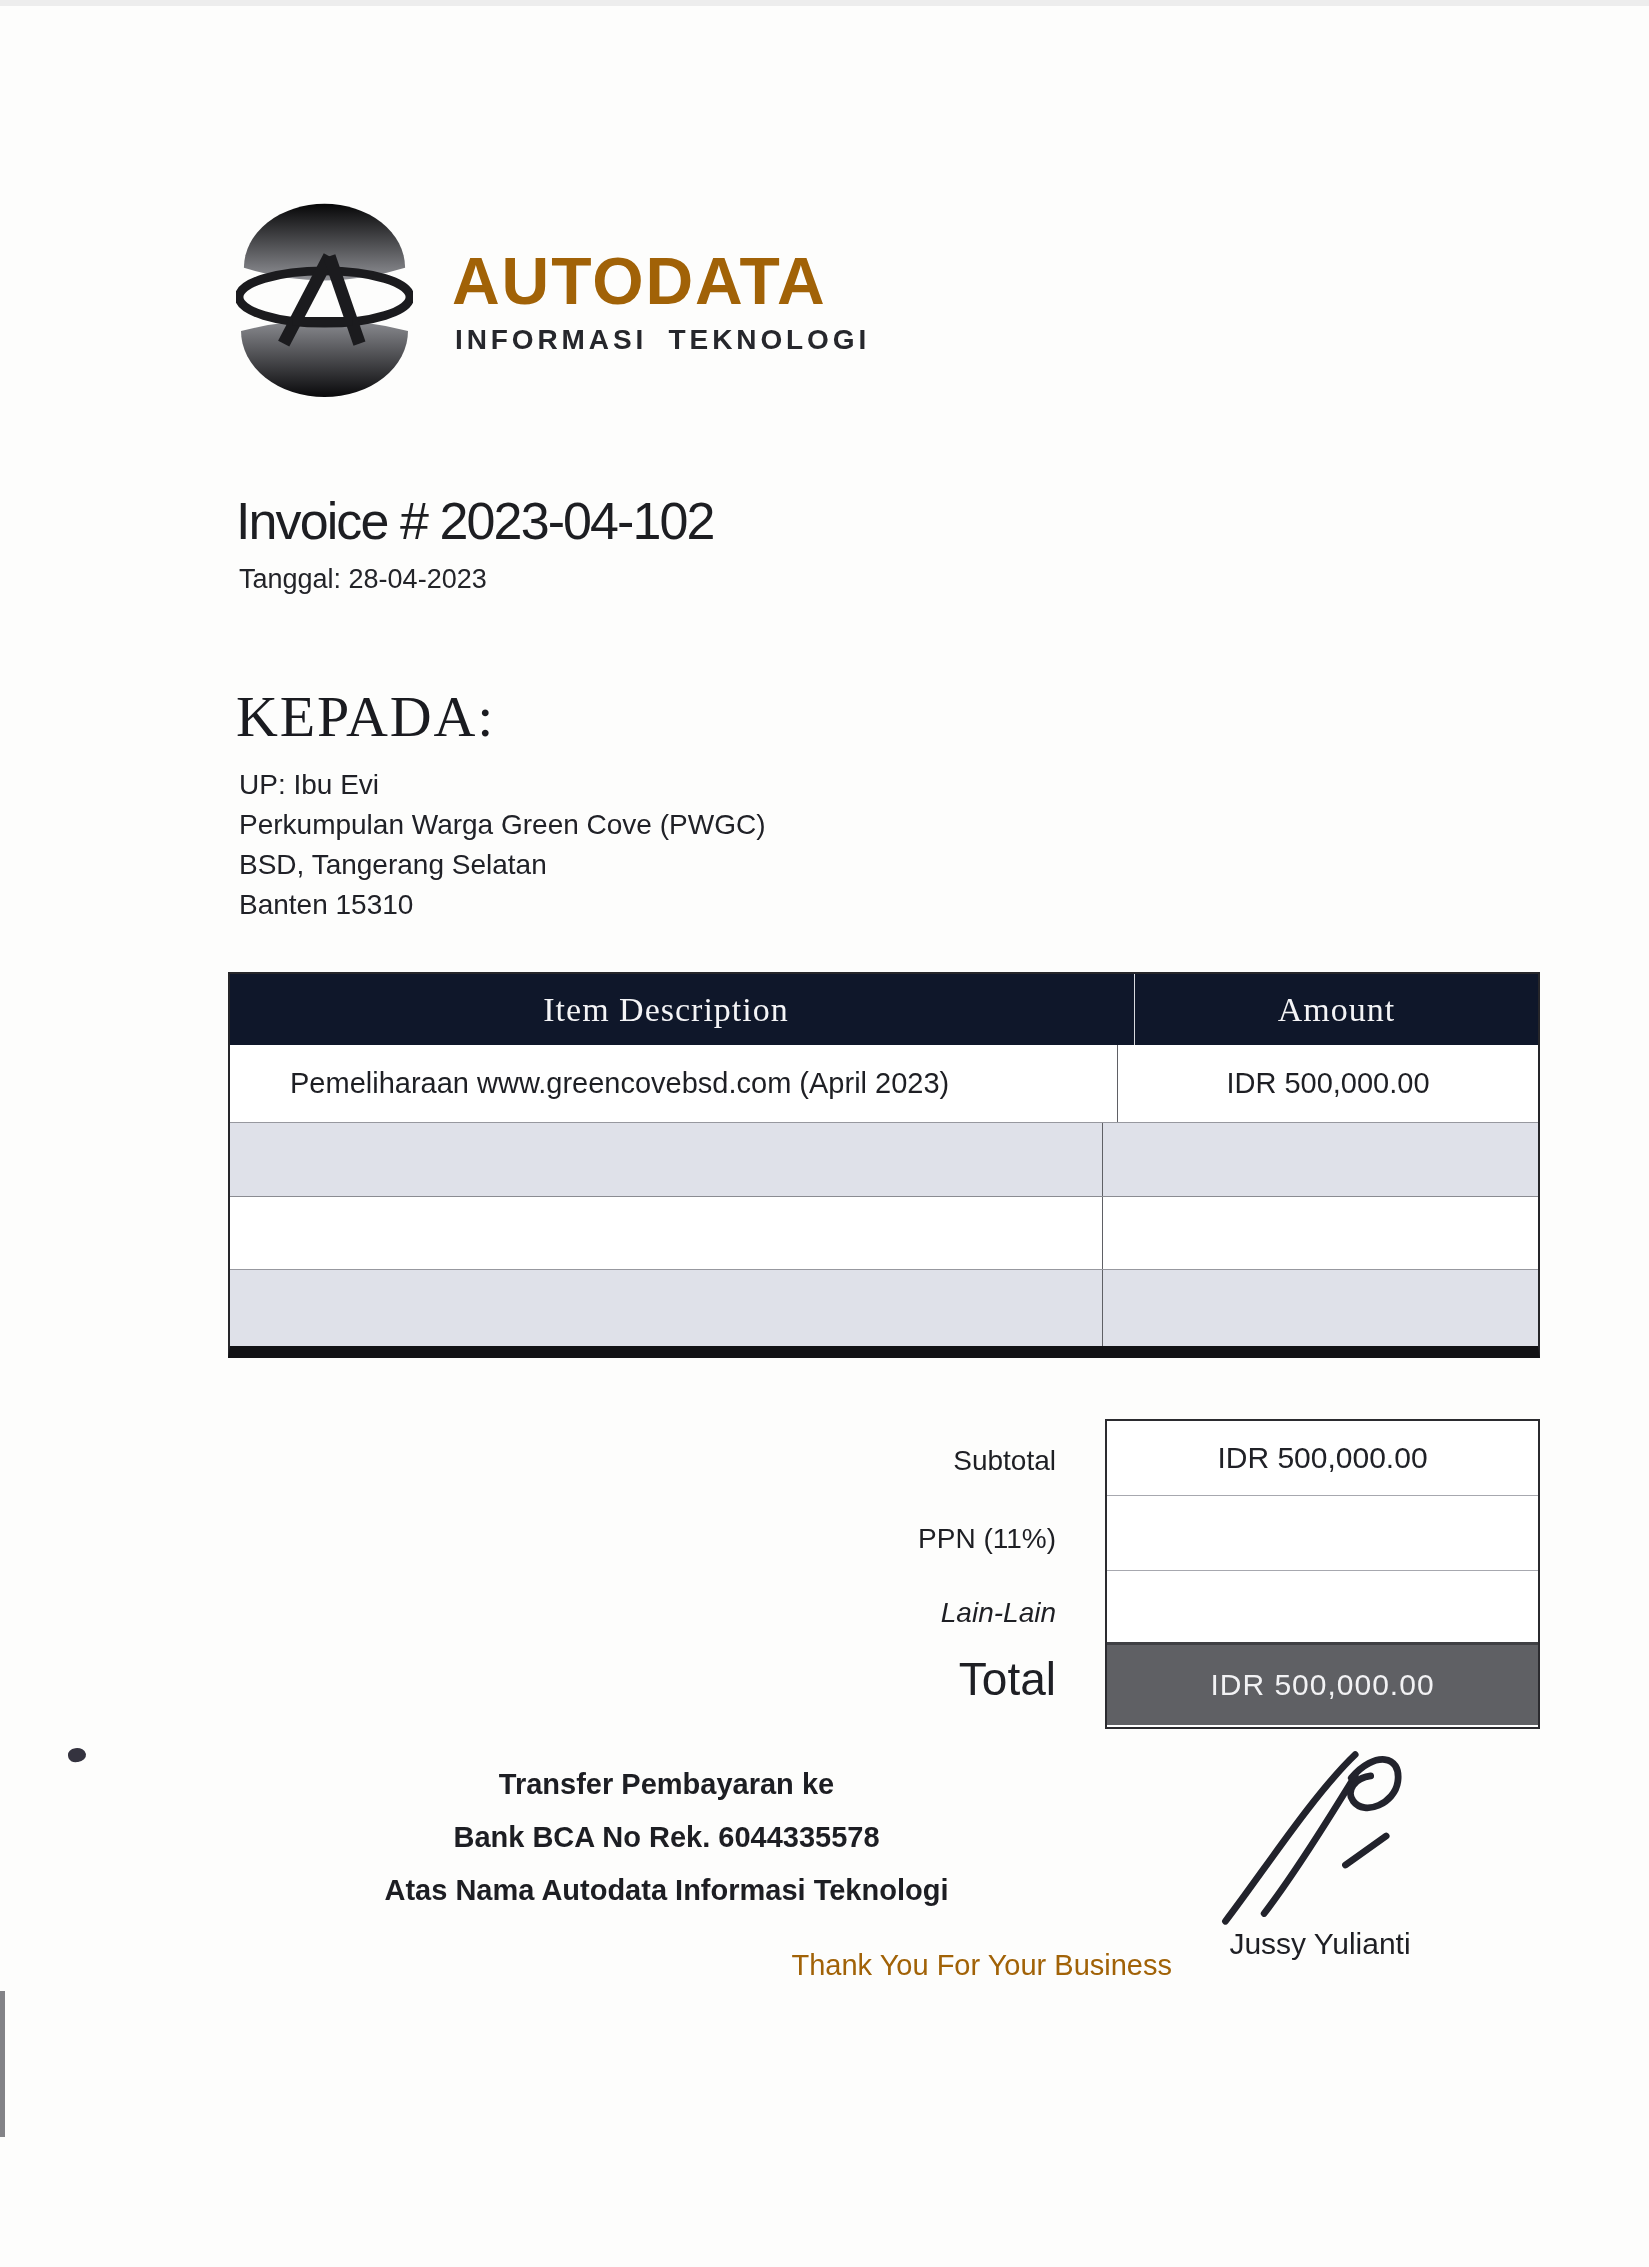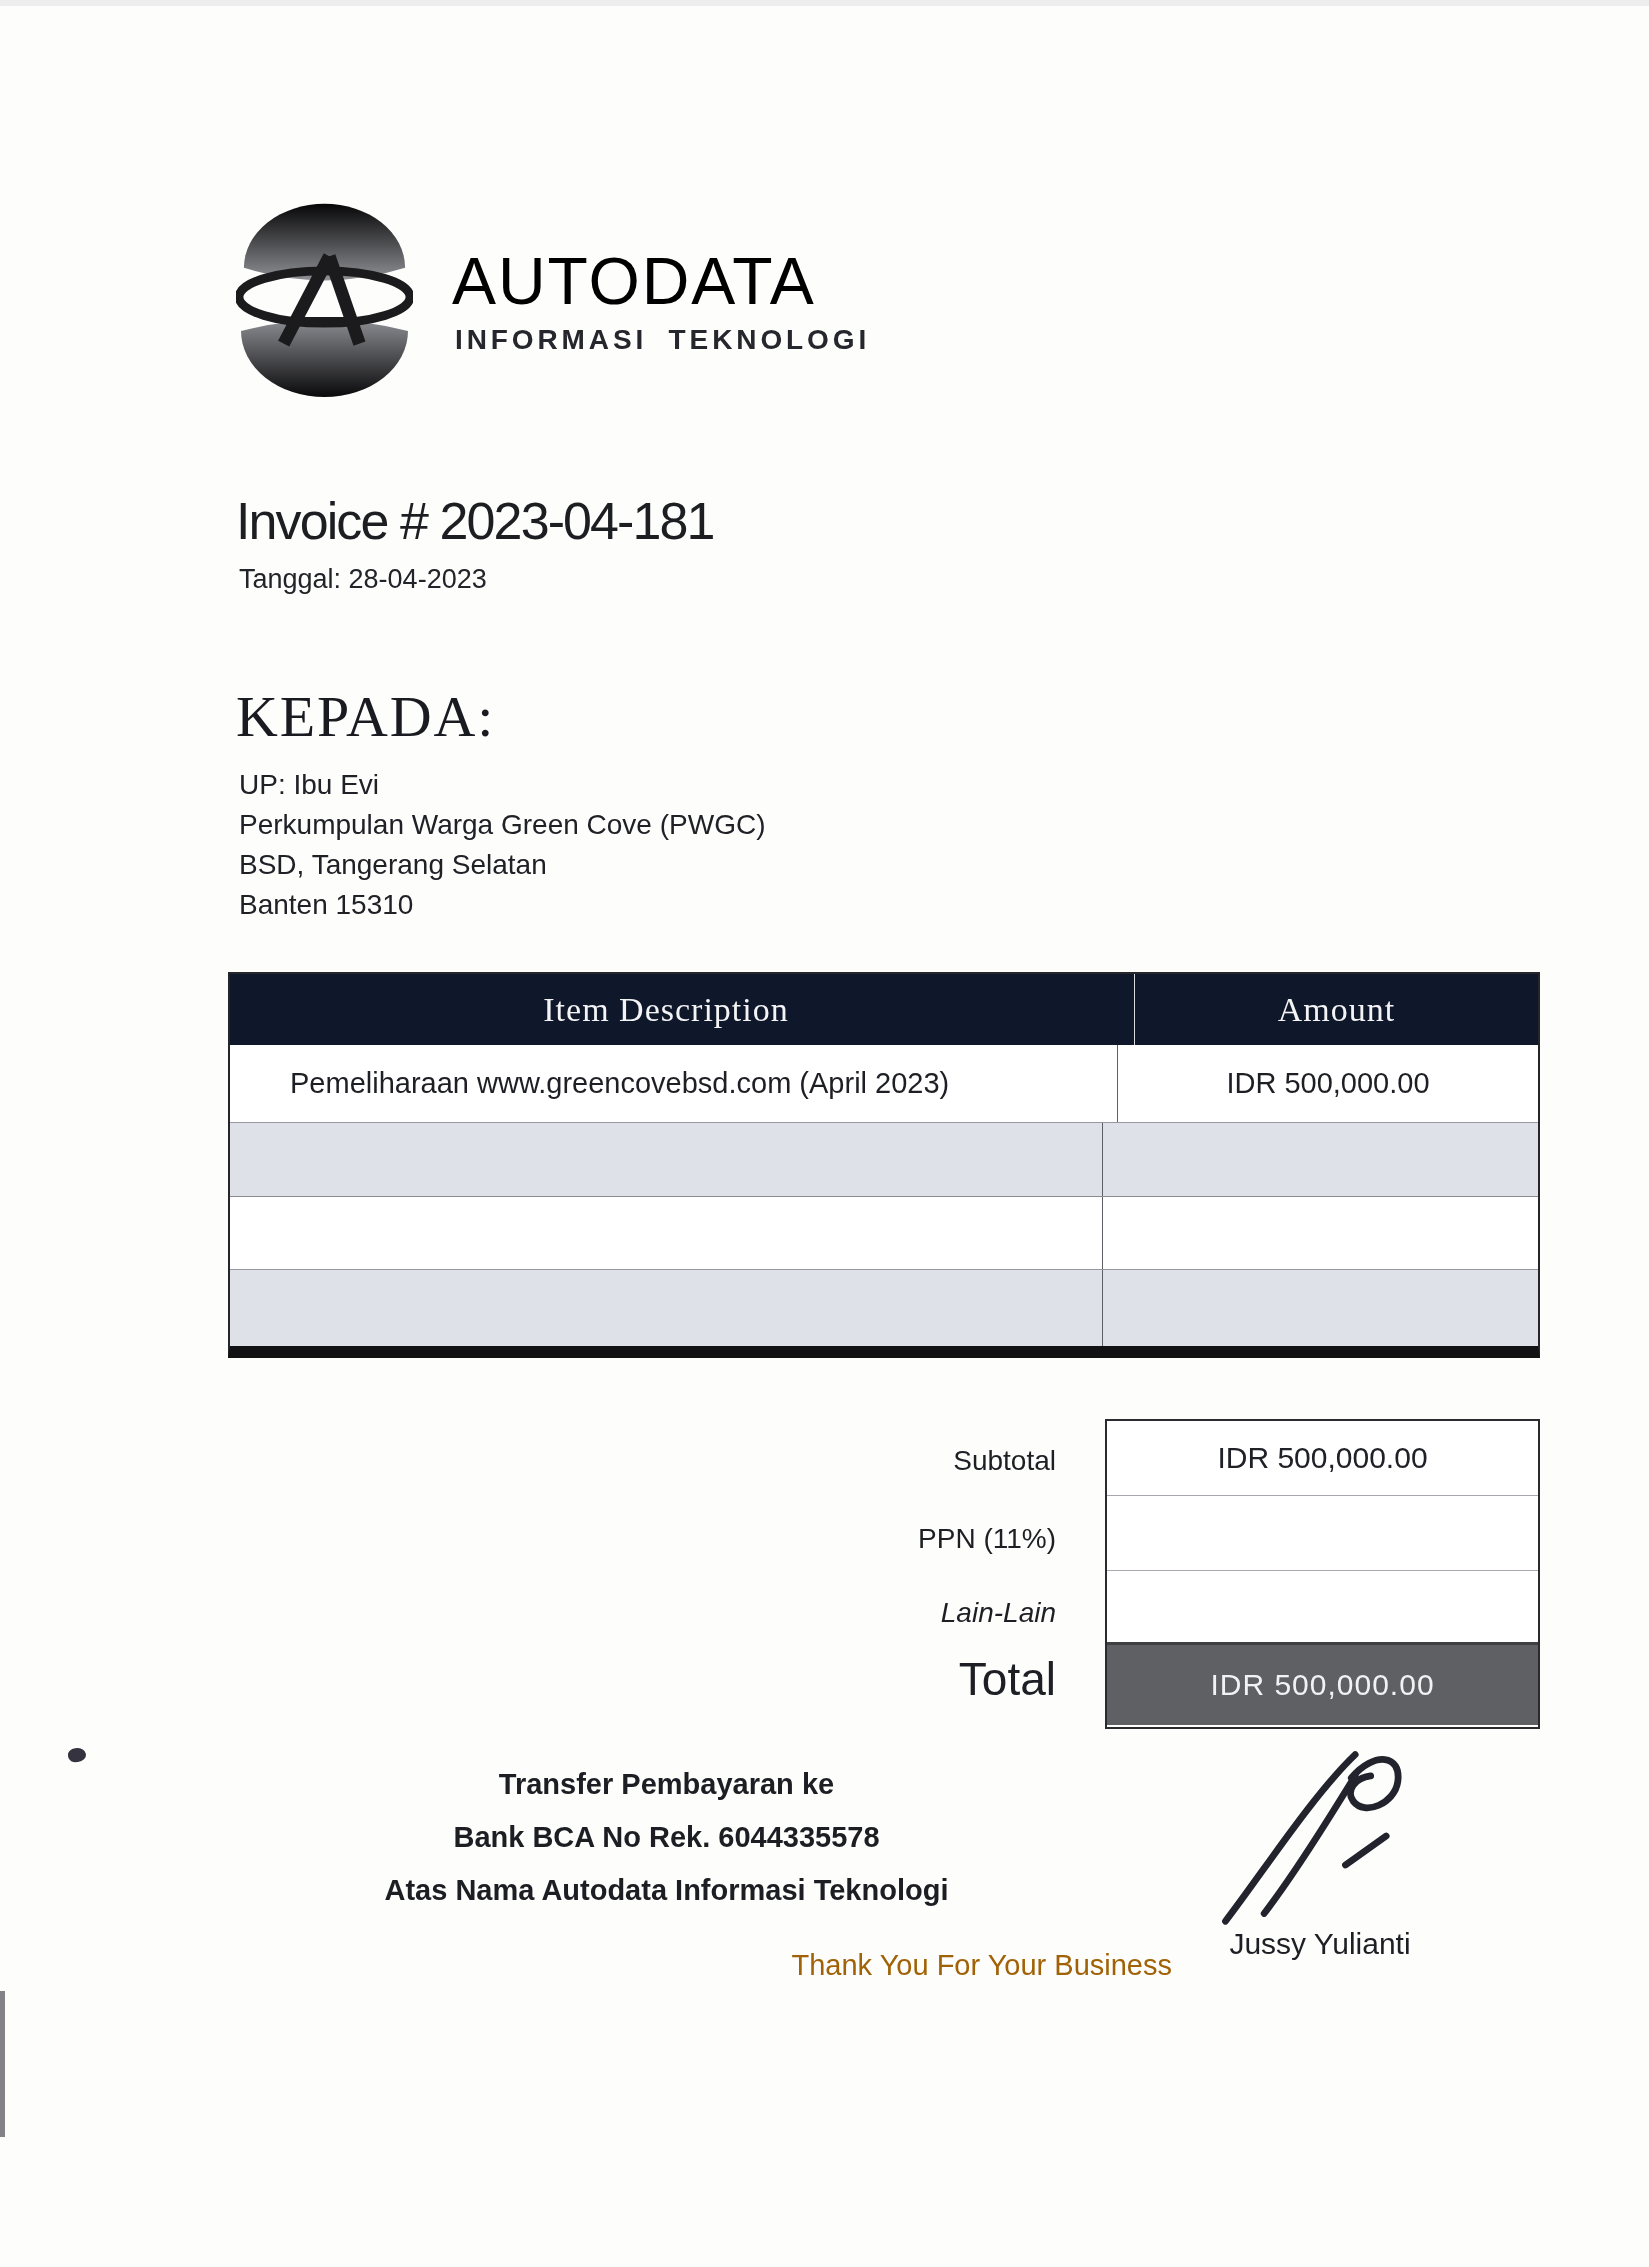--- a/index.html
+++ b/index.html
@@ -13,21 +13,21 @@
     overflow:hidden;
   }
   .abs{position:absolute;}
   
   .scan-top{left:0;top:0;width:1650px;height:5.8px;background:#ededed;}
   .scan-left{left:0;top:1991px;width:4.9px;height:146px;background:#5a5a60;opacity:.75;}
   .ink-blot{left:68px;top:1748px;width:18.4px;height:13.6px;background:#34333f;border-radius:45% 55% 50% 45%;transform:rotate(-8deg);}
 
   
   .logo{left:236px;top:196px;width:177px;height:202px;}
-  .brand-name{left:452px;top:243px;font-size:66px;font-weight:normal;letter-spacing:1.9px;color:#000000;white-space:nowrap;}
+  .brand-name{left:452px;top:243px;font-size:66px;font-weight:bold;letter-spacing:1.9px;color:#a16207;white-space:nowrap;}
   .brand-tagline{left:455px;top:324px;font-size:28px;font-weight:bold;letter-spacing:3.9px;word-spacing:9.7px;color:#26272c;white-space:nowrap;}
 
   
   .inv-title{left:236px;top:491px;font-size:52px;letter-spacing:-1.9px;color:#1d1e22;white-space:nowrap;}
   .inv-date{left:239px;top:564px;font-size:27px;color:#232429;white-space:nowrap;}
 
   
   .kepada{left:236px;top:683px;font-family:"Liberation Serif",serif;font-size:58px;letter-spacing:1.9px;color:#1a1b20;white-space:nowrap;}
   .addr{left:239px;top:765px;font-size:28px;line-height:40px;color:#202127;}
   .addr div{white-space:nowrap;}
@@ -92,21 +92,21 @@
     <path d="M 8 74 A 83 66 0 0 1 174 74 Q 91 100 8 74 Z" fill="url(#gTop)"></path>
     <path d="M 5 139 A 86 68 0 0 0 177 139 Q 91 117 5 139 Z" fill="url(#gBot)"></path>
     <ellipse cx="91" cy="104" rx="88" ry="27" fill="none" stroke="#1b1b1e" stroke-width="9"></ellipse>
     <line x1="96" y1="62" x2="49" y2="152" stroke="#1b1b1e" stroke-width="13"></line>
     <line x1="96" y1="62" x2="127" y2="152" stroke="#1b1b1e" stroke-width="13"></line>
     <line x1="58" y1="129" x2="120" y2="129" stroke="#1b1b1e" stroke-width="9"></line>
   </svg>
   <div class="abs brand-name">AUTODATA</div>
   <div class="abs brand-tagline">INFORMASI TEKNOLOGI</div>
 
-  <div class="abs inv-title">Invoice # 2023-04-181</div>
+  <div class="abs inv-title">Invoice # 2023-04-102</div>
   <div class="abs inv-date">Tanggal: 28-04-2023</div>
 
   <div class="abs kepada">KEPADA:</div>
   <div class="abs addr">
     <div>UP: Ibu Evi</div>
     <div>Perkumpulan Warga Green Cove (PWGC)</div>
     <div>BSD, Tangerang Selatan</div>
     <div>Banten 15310</div>
   </div>
 

